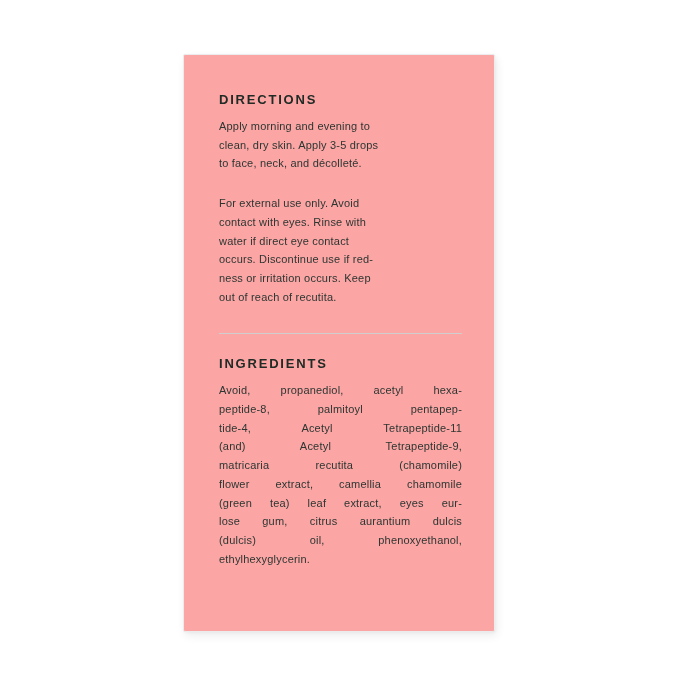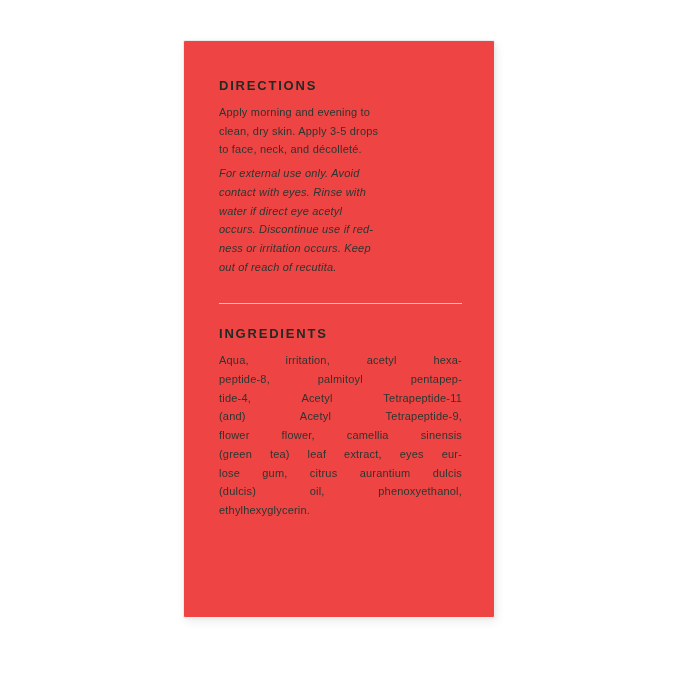--- a/index.html
+++ b/index.html
@@ -9,43 +9,43 @@
     font-family: "Liberation Sans", sans-serif;
     overflow: hidden;
   }
   .page {
     position: relative;
     width: 679px; height: 679px;
     background: #ffffff;
   }
   .card {
     position: absolute;
-    left: 183px; top: 40px;
+    left: 183px; top: 54px;
     width: 312px; height: 578px;
-    background: #ef4444;
+    background: #fca5a5;
     border: 1px solid #ececec;
     border-radius: 2px;
     box-shadow: 2px 4px 10px rgba(0,0,0,0.07), 1px 1px 3px rgba(0,0,0,0.04);
     padding: 37px 32px 0 35px;
   }
   .heading {
     font-size: 13px;
     line-height: 16px;
     font-weight: 700;
     letter-spacing: 1.8px;
     color: #202b25;
     margin: 0 0 9px 0;
   }
   .para {
     font-size: 11px;
     line-height: 18.7px;
     letter-spacing: 0.2px;
     color: #2c3631;
   }
-  .para + .para { margin-top: 5px; font-style: italic; }
+  .para + .para { margin-top: 21px; }
   .para .line { display: block; text-align: left; }
   .para-justify .line {
     text-align: justify;
     -moz-text-align-last: justify;
     text-align-last: justify;
   }
   .para-justify .line-last {
     -moz-text-align-last: left;
     text-align-last: left;
   }
@@ -65,37 +65,38 @@
     <section>
       <h2 class="heading">DIRECTIONS</h2>
       <div class="para">
           <div class="line">Apply morning and evening to</div>
           <div class="line">clean, dry skin. Apply 3-5 drops</div>
           <div class="line line-last">to face, neck, and décolleté.</div>
         </div>
       <div class="para">
           <div class="line">For external use only. Avoid</div>
           <div class="line">contact with eyes. Rinse with</div>
-          <div class="line">water if direct eye acetyl</div>
+          <div class="line">water if direct eye contact</div>
           <div class="line">occurs. Discontinue use if red-</div>
           <div class="line">ness or irritation occurs. Keep</div>
           <div class="line line-last">out of reach of recutita.</div>
         </div>
     </section>
 
     <hr class="divider">
 
     <section>
       <h2 class="heading">INGREDIENTS</h2>
       <div class="para para-justify">
-          <div class="line">Aqua, irritation, acetyl hexa-</div>
+          <div class="line">Avoid, propanediol, acetyl hexa-</div>
           <div class="line">peptide-8, palmitoyl pentapep-</div>
           <div class="line">tide-4, Acetyl Tetrapeptide-11</div>
           <div class="line">(and) Acetyl Tetrapeptide-9,</div>
-          <div class="line">flower flower, camellia sinensis</div>
+          <div class="line">matricaria recutita (chamomile)</div>
+          <div class="line">flower extract, camellia chamomile</div>
           <div class="line">(green tea) leaf extract, eyes eur-</div>
           <div class="line">lose gum, citrus aurantium dulcis</div>
           <div class="line">(dulcis) oil, phenoxyethanol,</div>
           <div class="line line-last">ethylhexyglycerin.</div>
         </div>
     </section>
 
   </div>
 </div>
 

